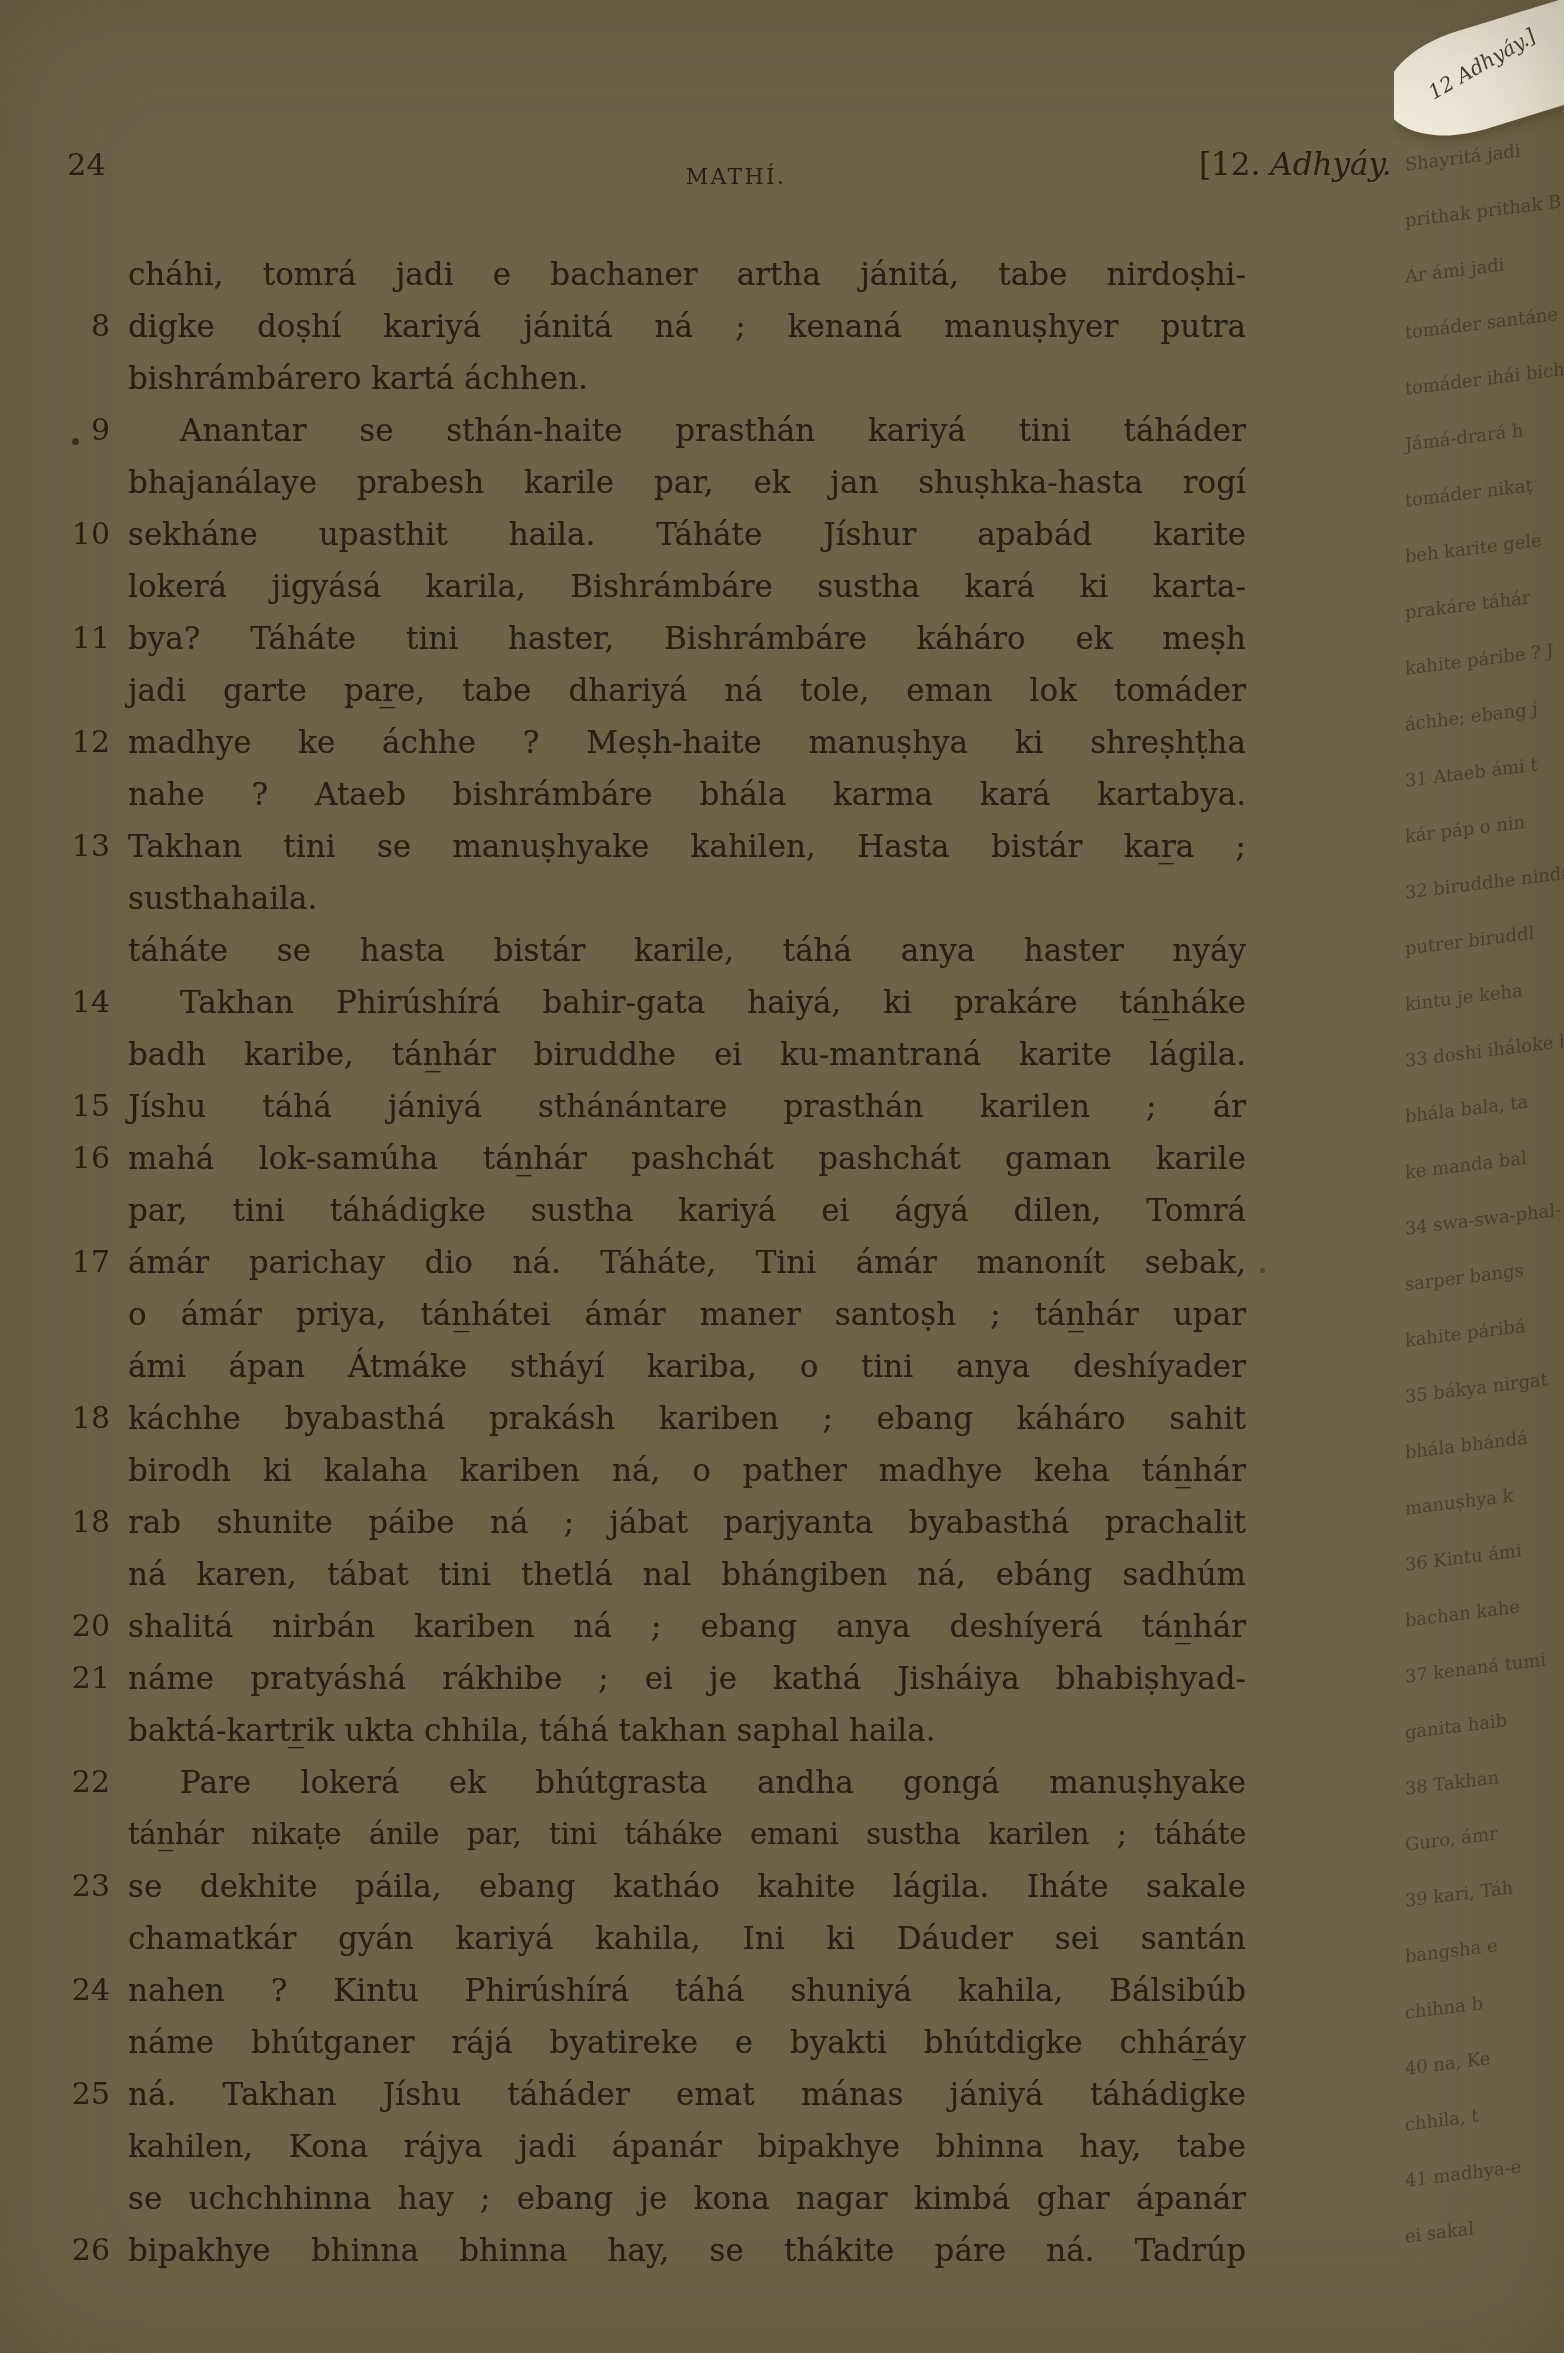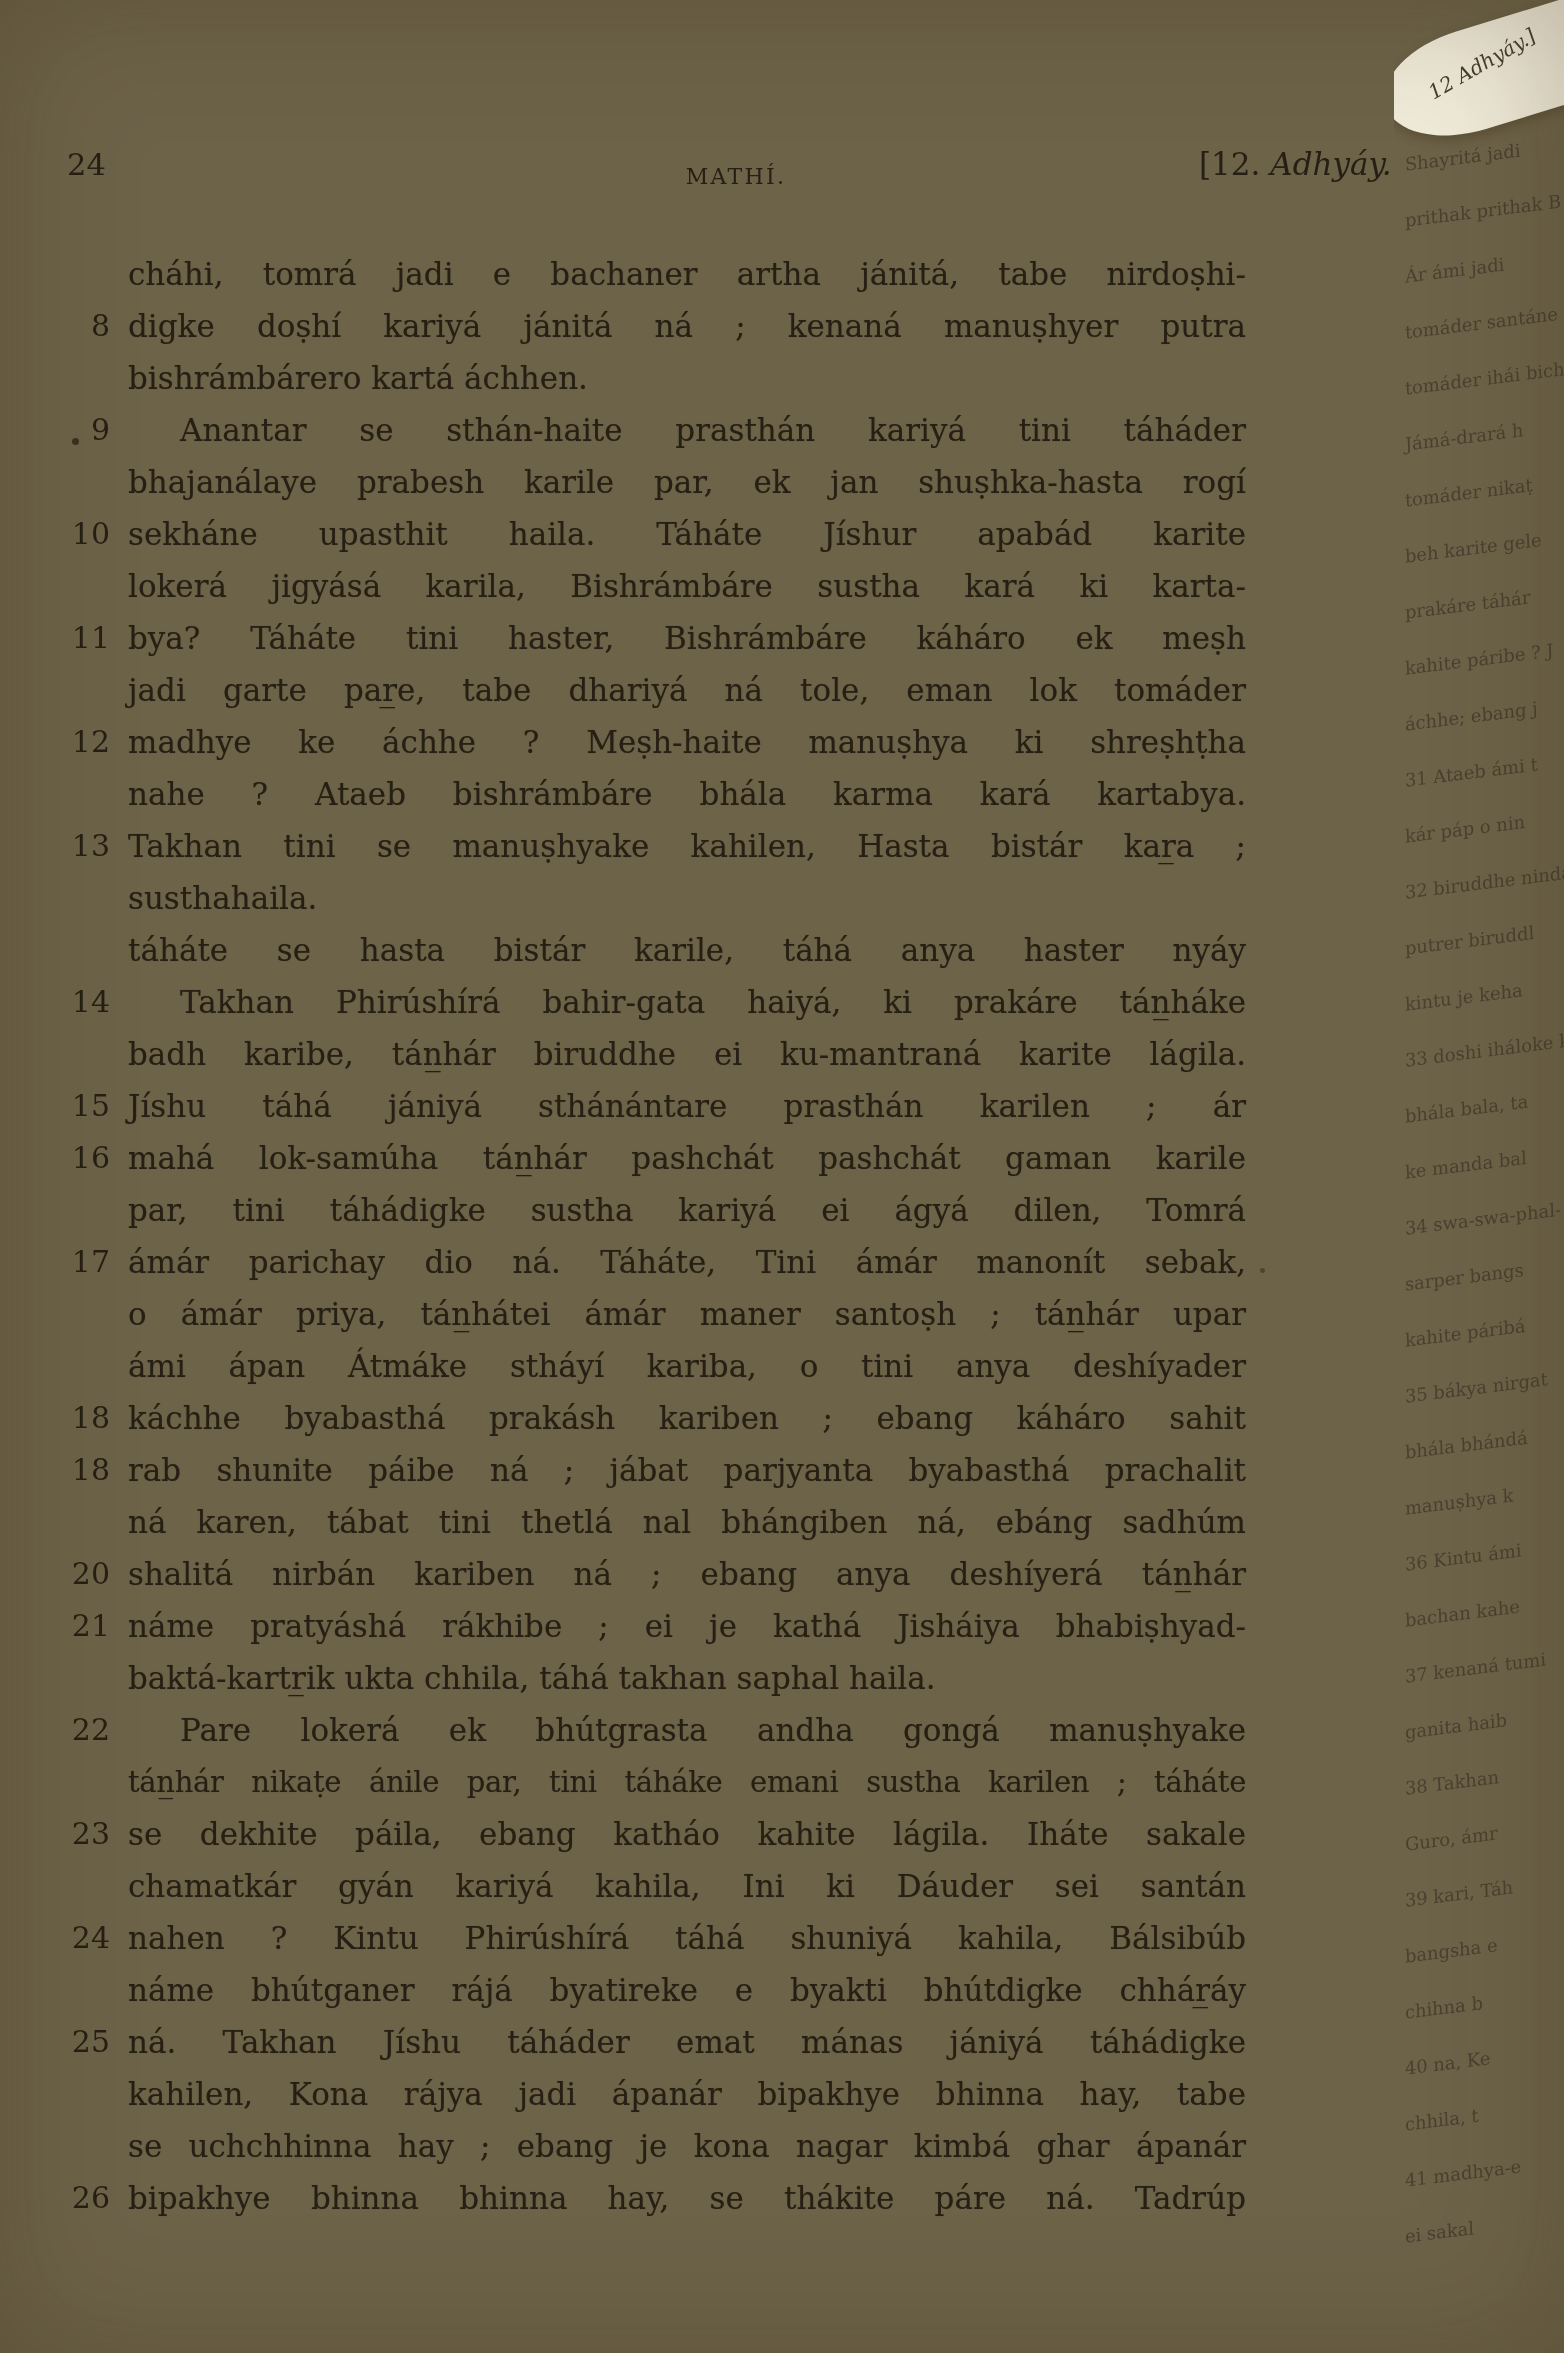--- a/index.html
+++ b/index.html
@@ -161,20 +161,24 @@
         <span class="vnum"></span>
         <span class="ltext">o ámár priya, tán̲hátei ámár maner santoṣh ; tán̲hár upar</span>
       </div>
       <div class="line just">
         <span class="vnum"></span>
         <span class="ltext">ámi ápan Átmáke stháyí kariba, o tini anya deshíyader</span>
       </div>
       <div class="line just">
         <span class="vnum">18</span>
         <span class="ltext">káchhe byabasthá prakásh kariben ; ebang káháro sahit</span>
+      </div>
+      <div class="line just">
+        <span class="vnum"></span>
+        <span class="ltext">birodh ki kalaha kariben ná, o pather madhye keha tán̲hár</span>
       </div>
       <div class="line just">
         <span class="vnum">18</span>
         <span class="ltext">rab shunite páibe ná ; jábat parjyanta byabasthá prachalit</span>
       </div>
       <div class="line just">
         <span class="vnum"></span>
         <span class="ltext">ná karen, tábat tini thetlá nal bhángiben ná, ebáng sadhúm</span>
       </div>
       <div class="line just">

